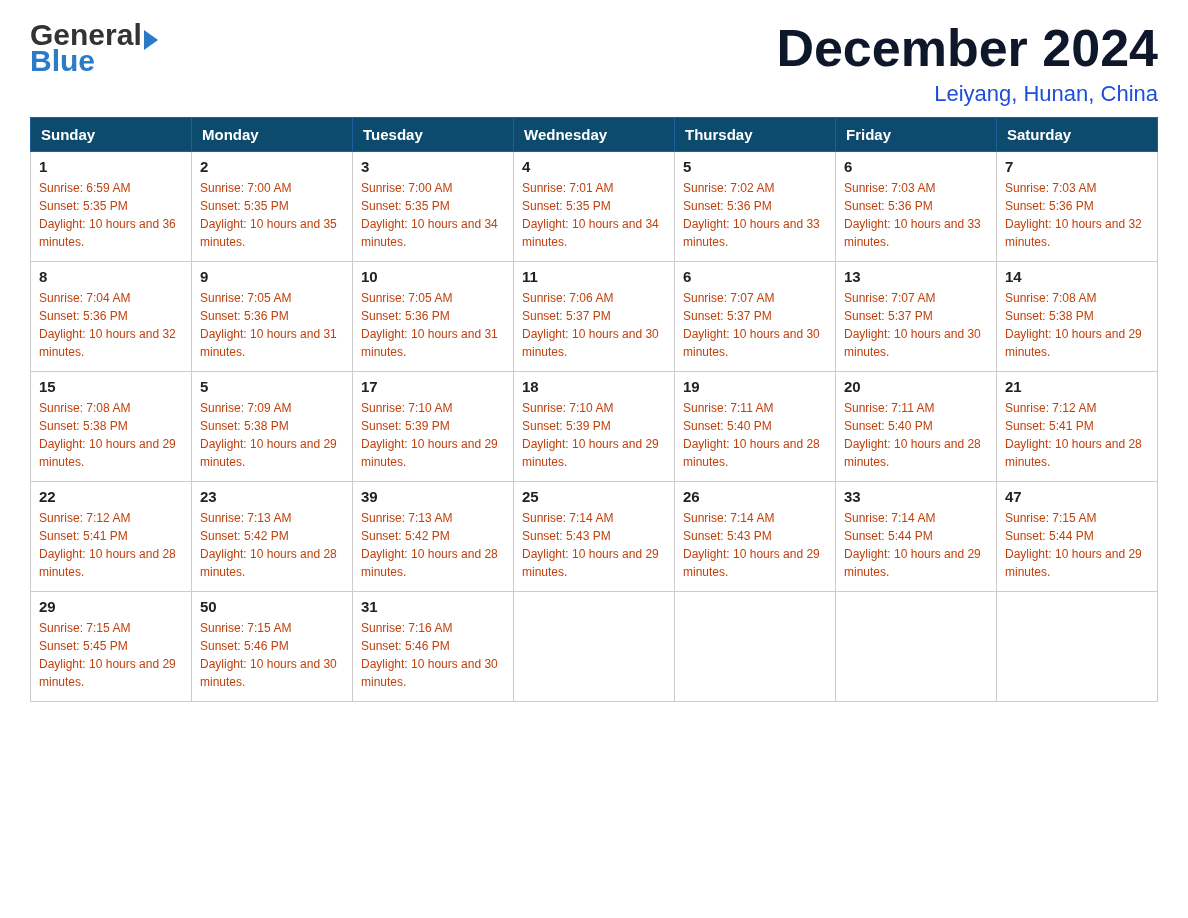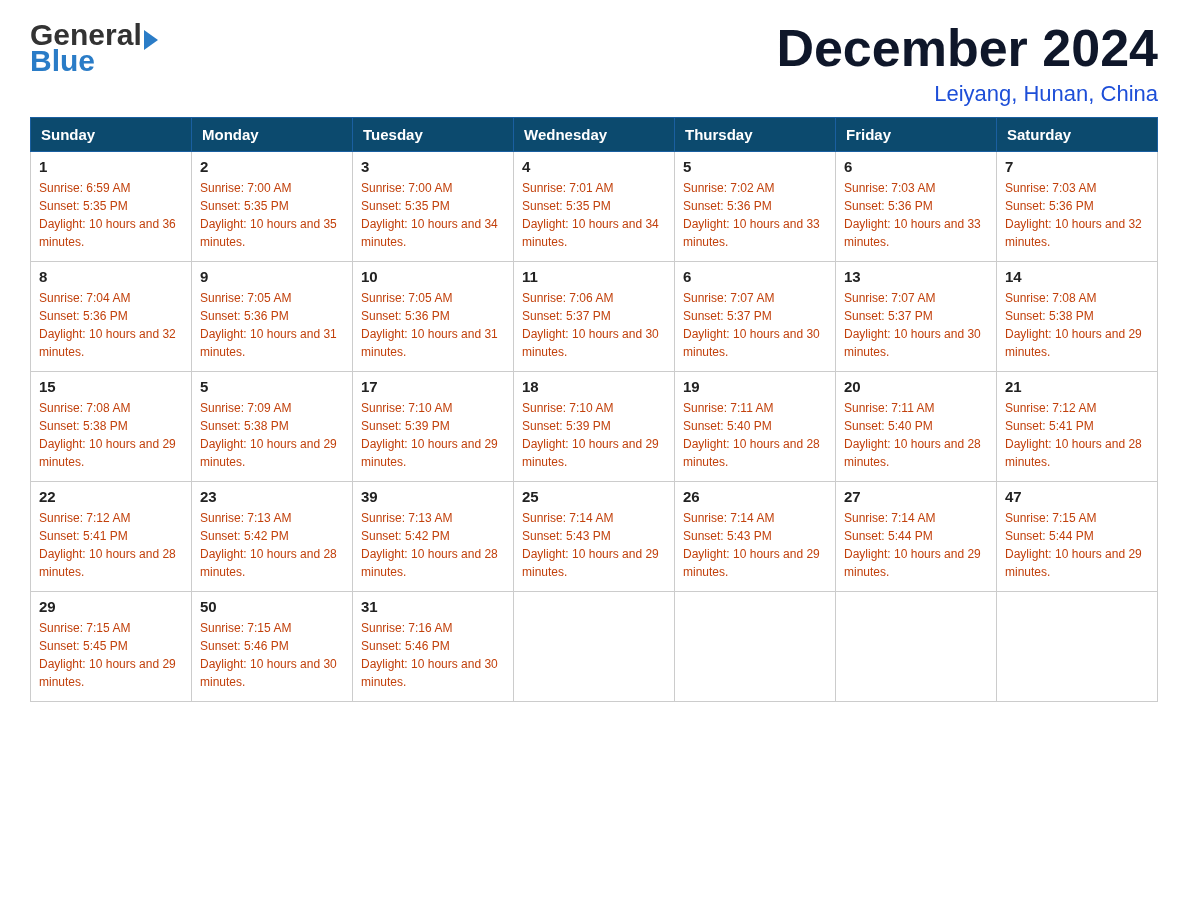--- a/index.html
+++ b/index.html
@@ -286,21 +286,21 @@
             Sunrise: 7:14 AM<br>Sunset: 5:43 PM<br>Daylight: 10 hours and 29 minutes.
           </div>
         </td>
         <td>
           <span class="day-number">26</span>
           <div class="day-info">
             Sunrise: 7:14 AM<br>Sunset: 5:43 PM<br>Daylight: 10 hours and 29 minutes.
           </div>
         </td>
         <td>
-          <span class="day-number">27</span>
+          <span class="day-number">33</span>
           <div class="day-info">
             Sunrise: 7:14 AM<br>Sunset: 5:44 PM<br>Daylight: 10 hours and 29 minutes.
           </div>
         </td>
         <td>
           <span class="day-number">47</span>
           <div class="day-info">
             Sunrise: 7:15 AM<br>Sunset: 5:44 PM<br>Daylight: 10 hours and 29 minutes.
           </div>
         </td>

